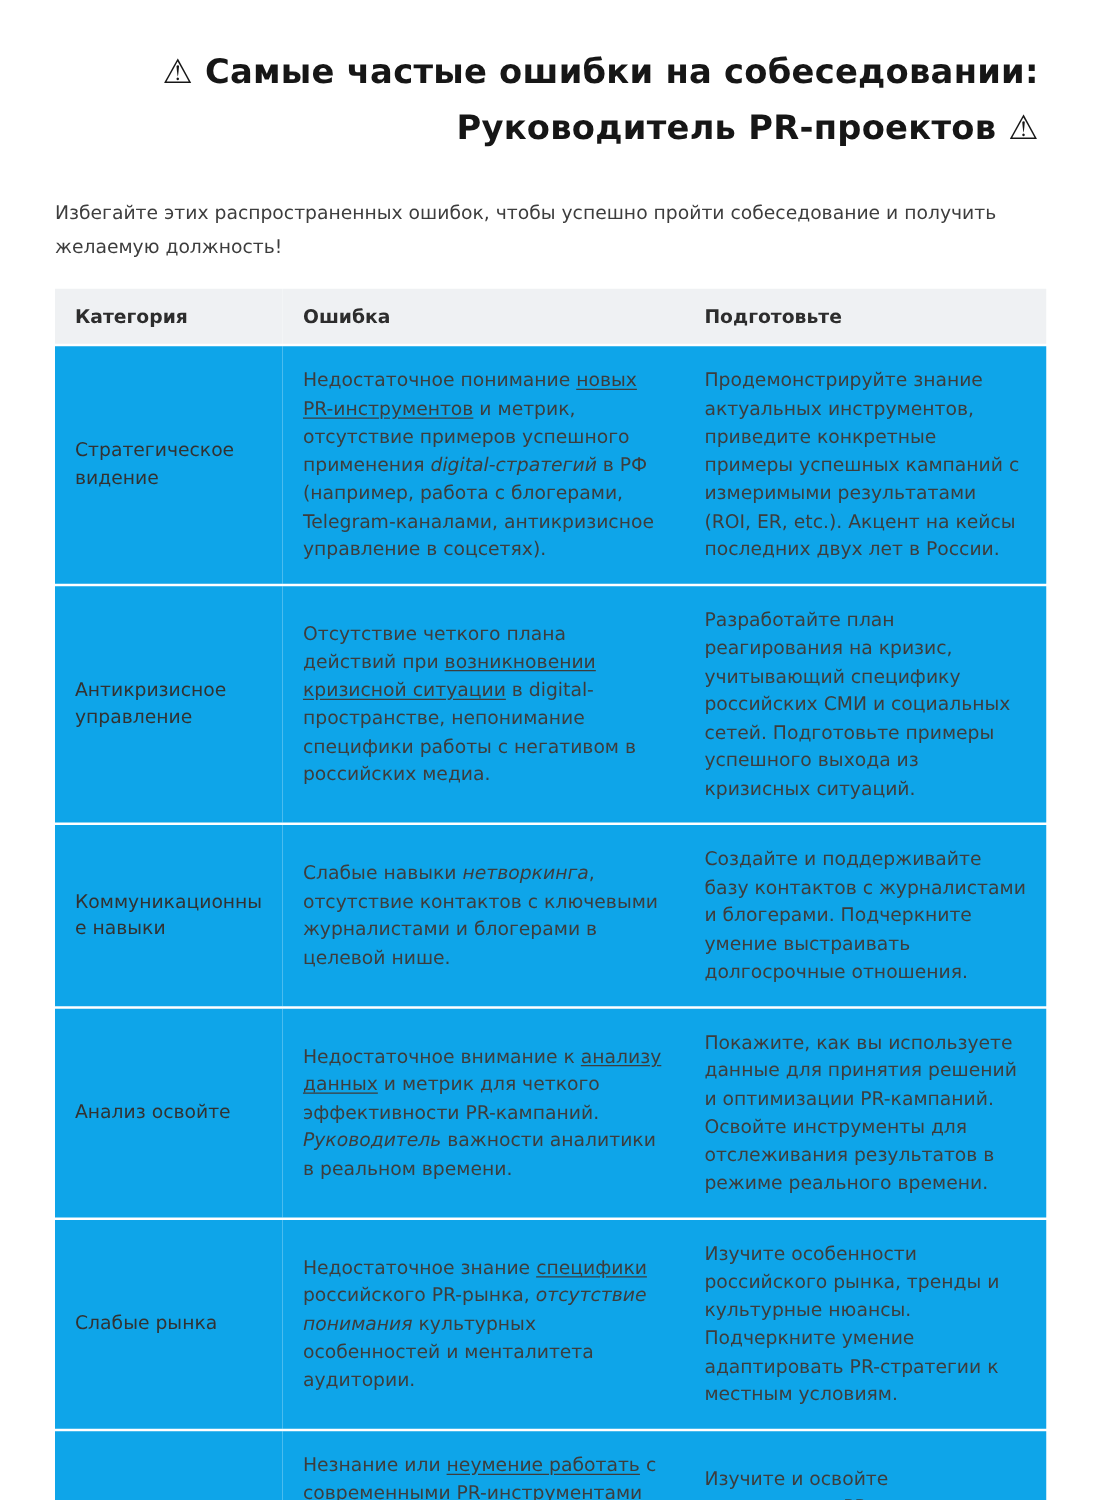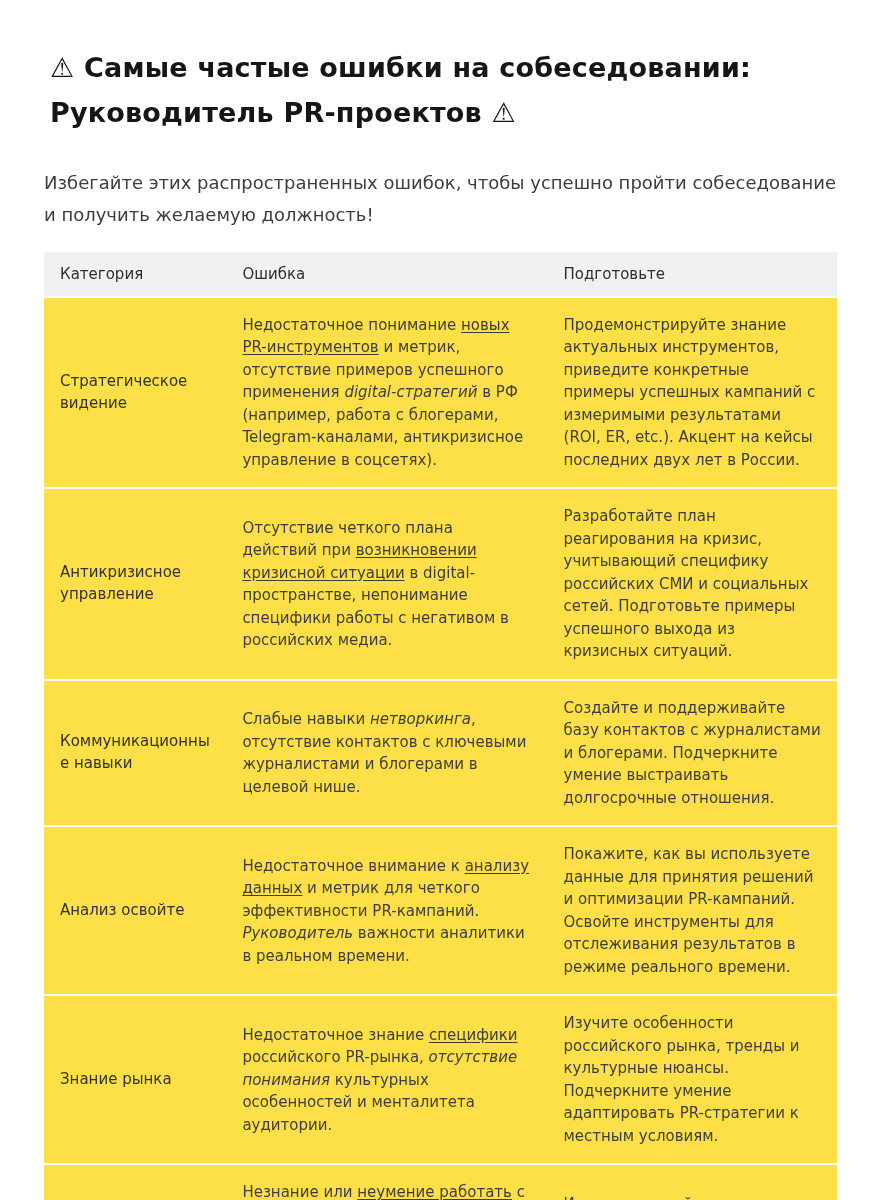--- a/index.html
+++ b/index.html
@@ -11,51 +11,51 @@
   }
   .page {
     width: 793px;
     margin: 0 auto;
     padding: 26px 0 40px;
   }
   .title {
     font-size: 27px;
     font-weight: bold;
     line-height: 1.65;
-    text-align: left;
+    text-align: right;
     color: #161616;
-    margin: 20px 6px 32px;
+    margin: 10px 6px 32px;
     letter-spacing: 0.2px;
   }
   .intro {
-    font-size: 18px;
+    font-size: 15px;
     line-height: 1.8;
     margin: 0 0 18px;
     color: #3d3d3d;
   }
   table.mistakes {
     width: 100%;
     border-collapse: separate;
     border-spacing: 0 2px;
     font-size: 15px;
     table-layout: fixed;
   }
   col.c-cat { width: 23%; }
   col.c-err { width: 40.5%; }
   col.c-rec { width: 36.5%; }
   thead th {
     background: #eff1f3;
     text-align: left;
-    font-weight: normal;
+    font-weight: bold;
     color: #2d2d2d;
     padding: 13px 16px;
     font-size: 15px;
   }
   tbody td {
-    background: #fde047;
+    background: #0ea5e9;
     padding: 16px 16px;
     vertical-align: middle;
     line-height: 1.5;
     color: #3d3d3d;
     word-wrap: break-word;
   }
   td.cat {
     font-weight: normal;
     color: #323232;
     line-height: 1.45;
@@ -102,21 +102,21 @@
           <td class="cat">Коммуникационные навыки</td>
           <td><span>Слабые навыки </span><i>нетворкинга</i><span>, отсутствие контактов с ключевыми журналистами и блогерами в целевой нише.</span></td>
           <td><span>Создайте и поддерживайте базу контактов с журналистами и блогерами. Подчеркните умение выстраивать долгосрочные отношения.</span></td>
         </tr>
         <tr>
           <td class="cat">Анализ освойте</td>
           <td><span>Недостаточное внимание к </span><u>анализу данных</u><span> и метрик для четкого эффективности PR-кампаний. </span><i>Руководитель</i><span> важности аналитики в реальном времени.</span></td>
           <td><span>Покажите, как вы используете данные для принятия решений и оптимизации PR-кампаний. Освойте инструменты для отслеживания результатов в режиме реального времени.</span></td>
         </tr>
         <tr>
-          <td class="cat">Знание рынка</td>
+          <td class="cat">Слабые рынка</td>
           <td><span>Недостаточное знание </span><u>специфики</u><span> российского PR-рынка, </span><i>отсутствие понимания</i><span> культурных особенностей и менталитета аудитории.</span></td>
           <td><span>Изучите особенности российского рынка, тренды и культурные нюансы. Подчеркните умение адаптировать PR-стратегии к местным условиям.</span></td>
         </tr>
         <tr>
           <td class="cat">Инструменты PR</td>
           <td><span>Незнание или </span><u>неумение работать</u><span> с современными PR-инструментами (например, системами мониторинга СМИ, платформами для email-рассылок, сервисами аналитики социальных сетей).</span></td>
           <td><span>Изучите и освойте современные PR-инструменты. Подготовьте примеры успешного применения этих инструментов в своей работе.</span></td>
         </tr>
       </tbody>
   </table>

